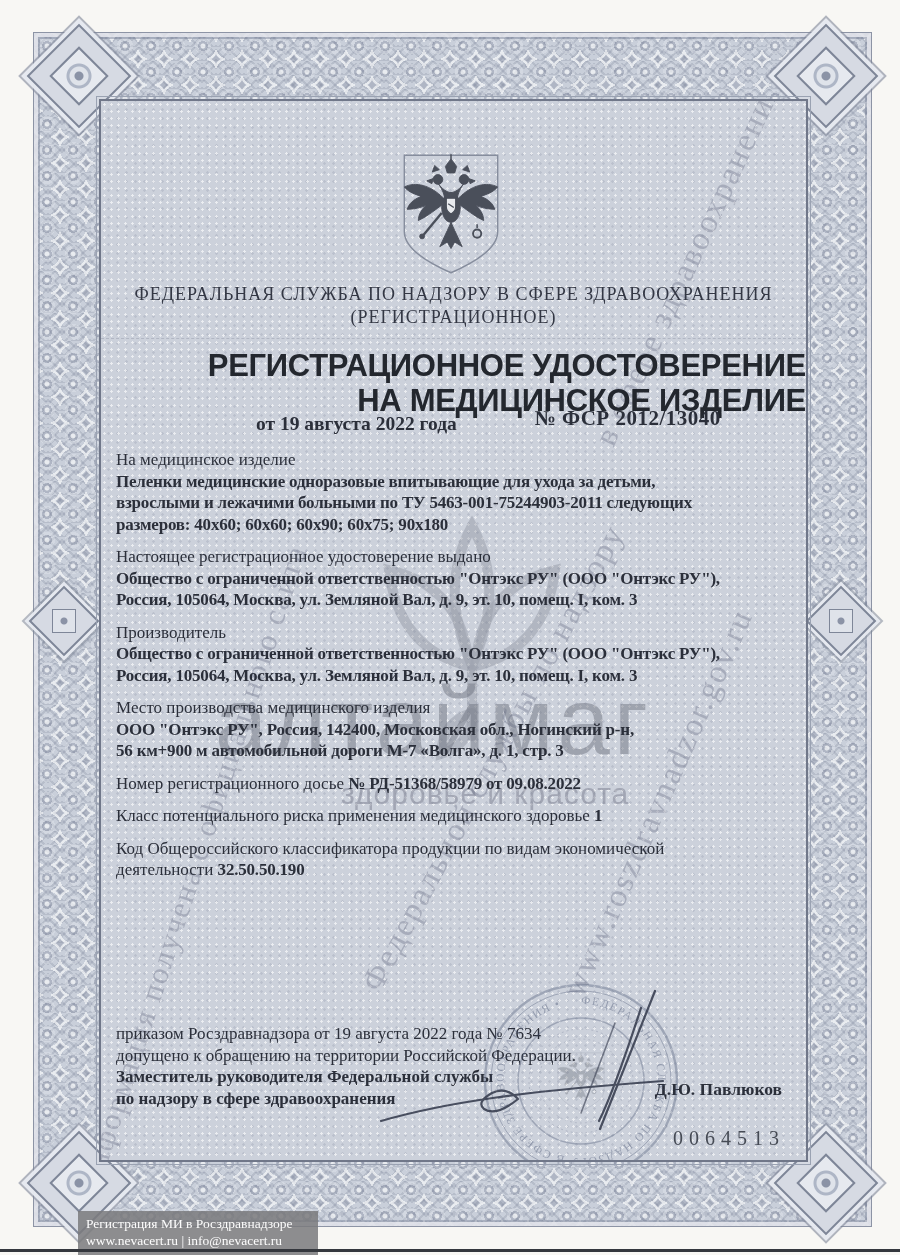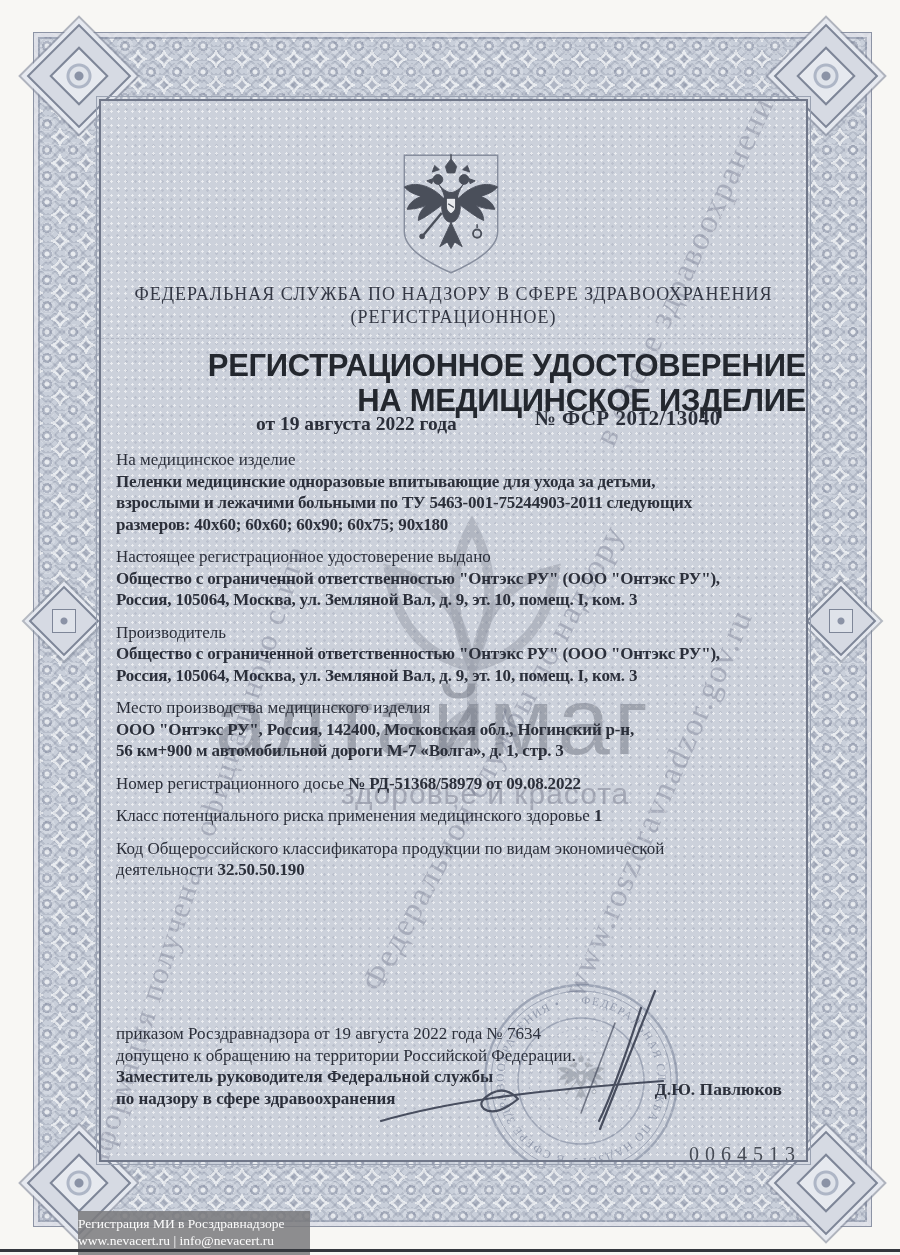--- a/index.html
+++ b/index.html
@@ -71,27 +71,27 @@
   .sections{position:absolute;left:15px;right:8px;top:348px;font-size:17px;line-height:21.5px;}
   .sec{margin-bottom:11px;}
   .lab{font-weight:normal;}
   .val{font-weight:bold;white-space:nowrap;letter-spacing:-0.2px;}
   .val-inline{font-weight:bold;letter-spacing:-0.2px;}
 
   .bottom-block{position:absolute;left:15px;top:922px;font-size:17px;line-height:21.5px;}
   .bottom-block .b{font-weight:bold;}
   .official-name{position:absolute;right:24px;top:978px;font-size:17.5px;font-weight:bold;}
 
-  .serial{position:absolute;left:588px;top:1026px;font-size:20px;letter-spacing:6px;color:#464b55;margin-top:16px;}
+  .serial{position:absolute;left:572px;top:1026px;font-size:20px;letter-spacing:6px;color:#464b55;}
 
   .stamp{position:absolute;left:380px;top:880px;opacity:.85;}
   .signature{position:absolute;left:252px;top:862px;}
 
   
-  .footer-overlay{position:absolute;left:78px;top:1211px;width:222px;padding:4px 10px 6px 0;
+  .footer-overlay{position:absolute;left:78px;top:1211px;width:222px;padding:4px 10px 6px 8px;
     background:rgba(122,122,124,.85);color:#fdfdfd;font-size:13.5px;line-height:17px;
     font-family:"Liberation Serif",serif;}
   .scan-line{position:absolute;left:0;right:0;top:1249px;height:3px;background:#34373d;}
 </style>
 </head>
 <body>
 
 <div class="page">
 
   <div class="frame">

